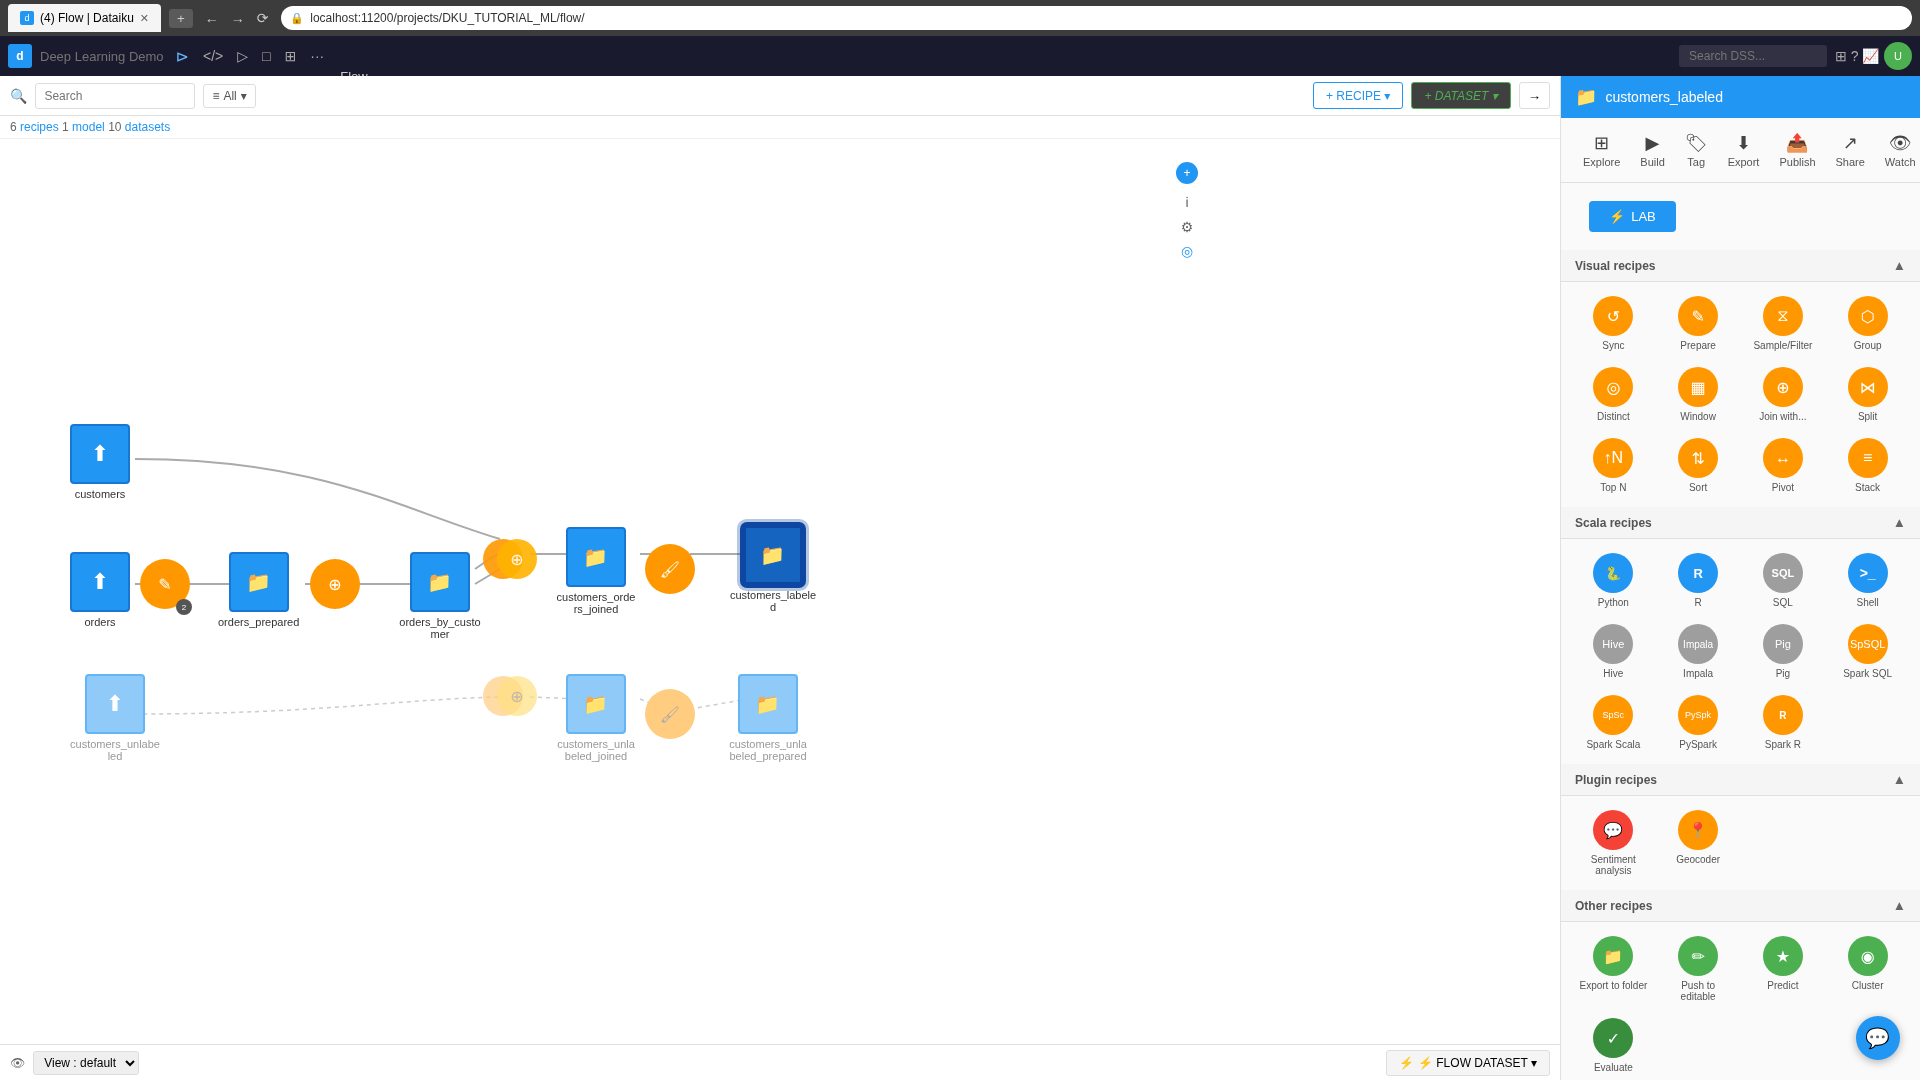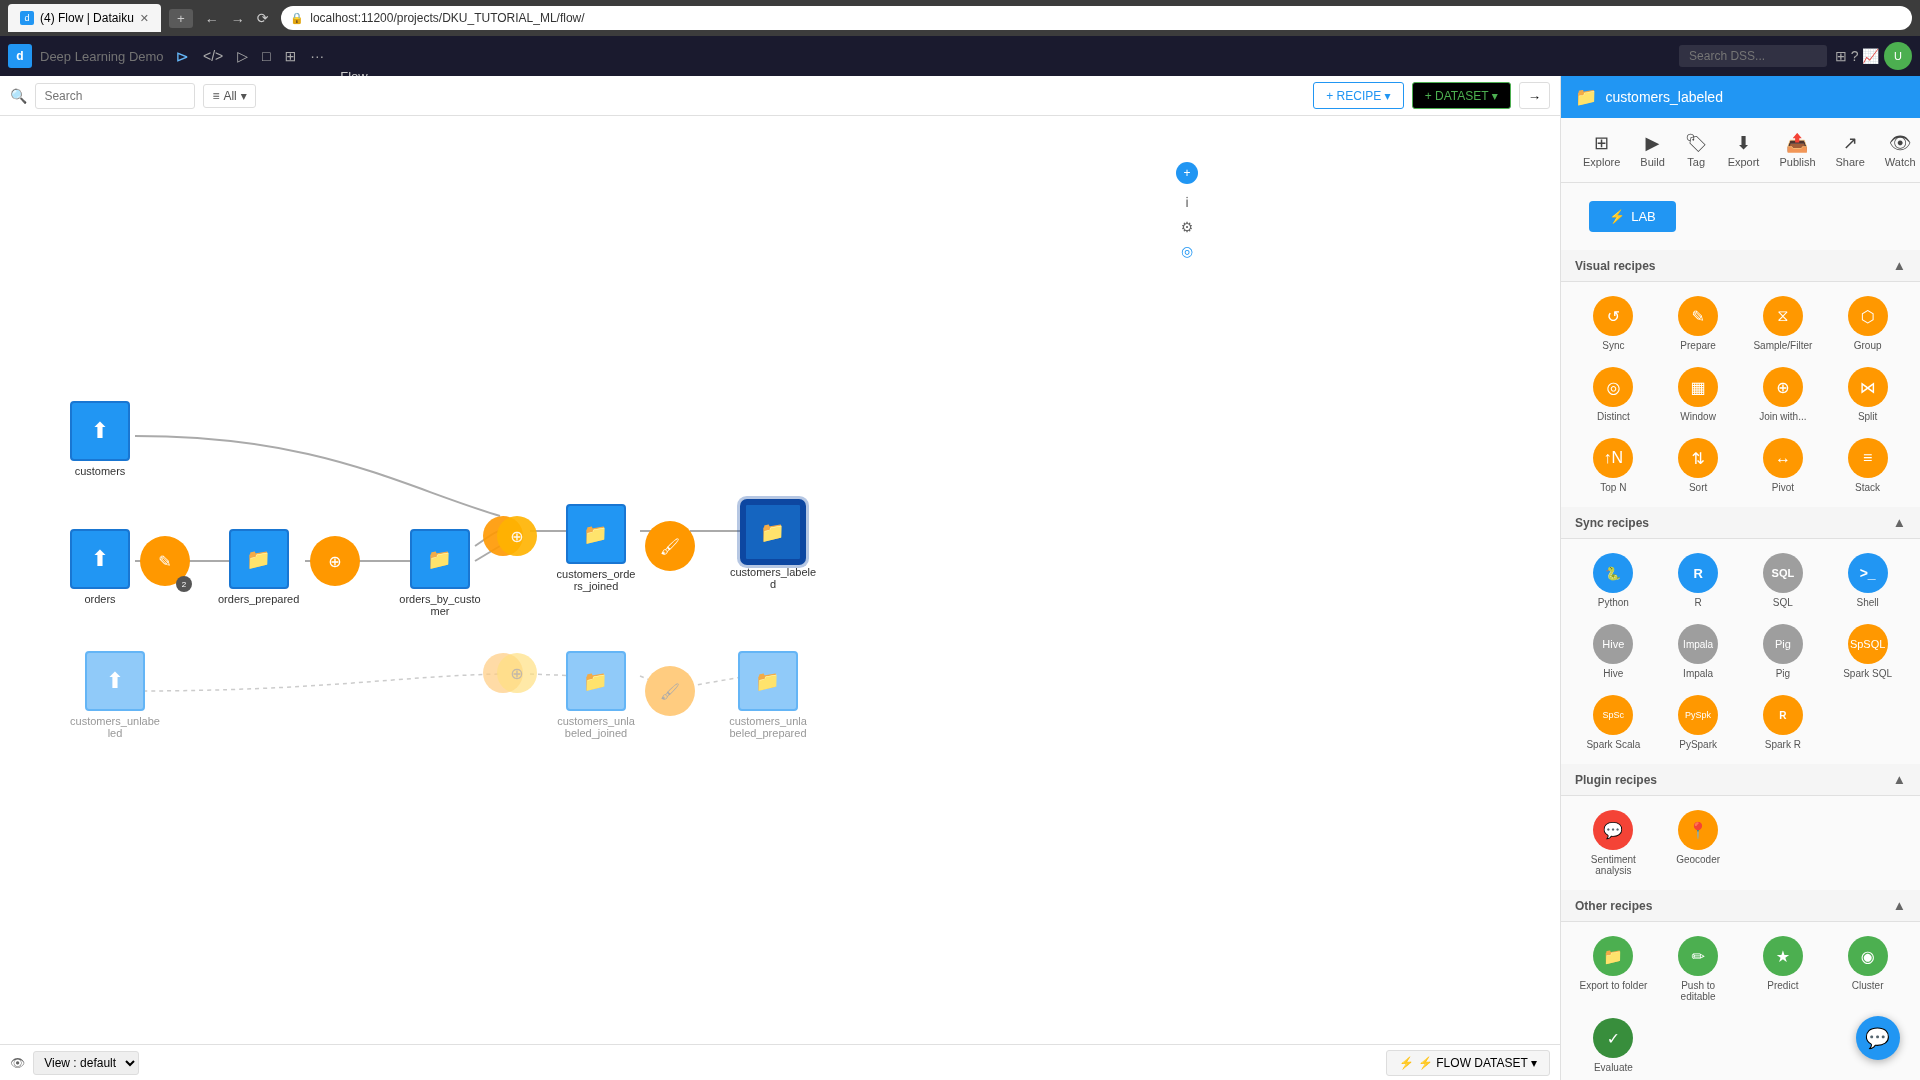--- a/index.html
+++ b/index.html
@@ -88,21 +88,21 @@
       cursor: pointer;
       font-size: 12px;
       color: #555;
     }
     .actions-right {
       margin-left: auto;
       display: flex;
       gap: 8px;
     }
     .btn-recipe { padding: 5px 12px; border: 1px solid #2196f3; border-radius: 3px; background: white; color: #2196f3; cursor: pointer; font-size: 12px; }
-    .btn-dataset { padding: 5px 12px; border: 1px solid #4caf50; border-radius: 3px; background: #000000; color: #4caf50; cursor: pointer; font-size: 12px; }
+    .btn-dataset { padding: 5px 12px; border: 1px solid #4caf50; border-radius: 3px; background: #404040; color: #4caf50; cursor: pointer; font-size: 12px; font-style: italic; }
     .arrow-btn { padding: 5px 8px; border: 1px solid #ddd; border-radius: 3px; background: white; cursor: pointer; }
 
     
     .stats-bar {
       padding: 4px 10px;
       font-size: 12px;
       color: #666;
       border-bottom: 1px solid #f0f0f0;
     }
     .stats-bar a { color: #2196f3; text-decoration: none; }
@@ -371,20 +371,28 @@
         <span>All</span>
         <span>▾</span>
       </button>
       <div class="actions-right">
         <button class="btn-recipe">+ RECIPE ▾</button>
         <button class="btn-dataset">+ DATASET ▾</button>
         <button class="arrow-btn">→</button>
       </div>
     </div>
 
+    <div class="stats-bar">
+      <span>6</span>
+      <a href="#"> recipes </a>
+      <span>1</span>
+      <a href="#"> model </a>
+      <span>10</span>
+      <a href="#"> datasets</a>
+    </div>
 
     <div style="position:absolute;right:362px;top:80px;width:22px;display:flex;flex-direction:column;align-items:center;padding:6px 0;gap:8px;z-index:10">
       <div class="side-icon-circle" style="background:#2196f3">+</div>
       <button class="side-icon-btn">ℹ</button>
       <button class="side-icon-btn">⚙</button>
       <button class="side-icon-btn" style="color:#2196f3">◎</button>
     </div>
 
     <div class="flow-canvas">
       <svg class="flow-svg">
@@ -628,21 +636,21 @@
         <div class="recipe-circle orange">↔</div>
         <span class="recipe-label">Pivot</span>
       </div>
       <div class="recipe-item">
         <div class="recipe-circle orange">≡</div>
         <span class="recipe-label">Stack</span>
       </div>
     </div>
 
     <div class="section-header">
-      <span>Sync recipes</span>
+      <span>Scala recipes</span>
       <button class="collapse-btn">▲</button>
     </div>
     <div class="recipe-grid">
       <div class="recipe-item">
         <div class="recipe-circle blue-recipe" style="font-size:13px">🐍</div>
         <span class="recipe-label">Python</span>
       </div>
       <div class="recipe-item">
         <div class="recipe-circle blue-recipe" style="font-size:13px;font-weight:bold">R</div>
         <span class="recipe-label">R</span>

